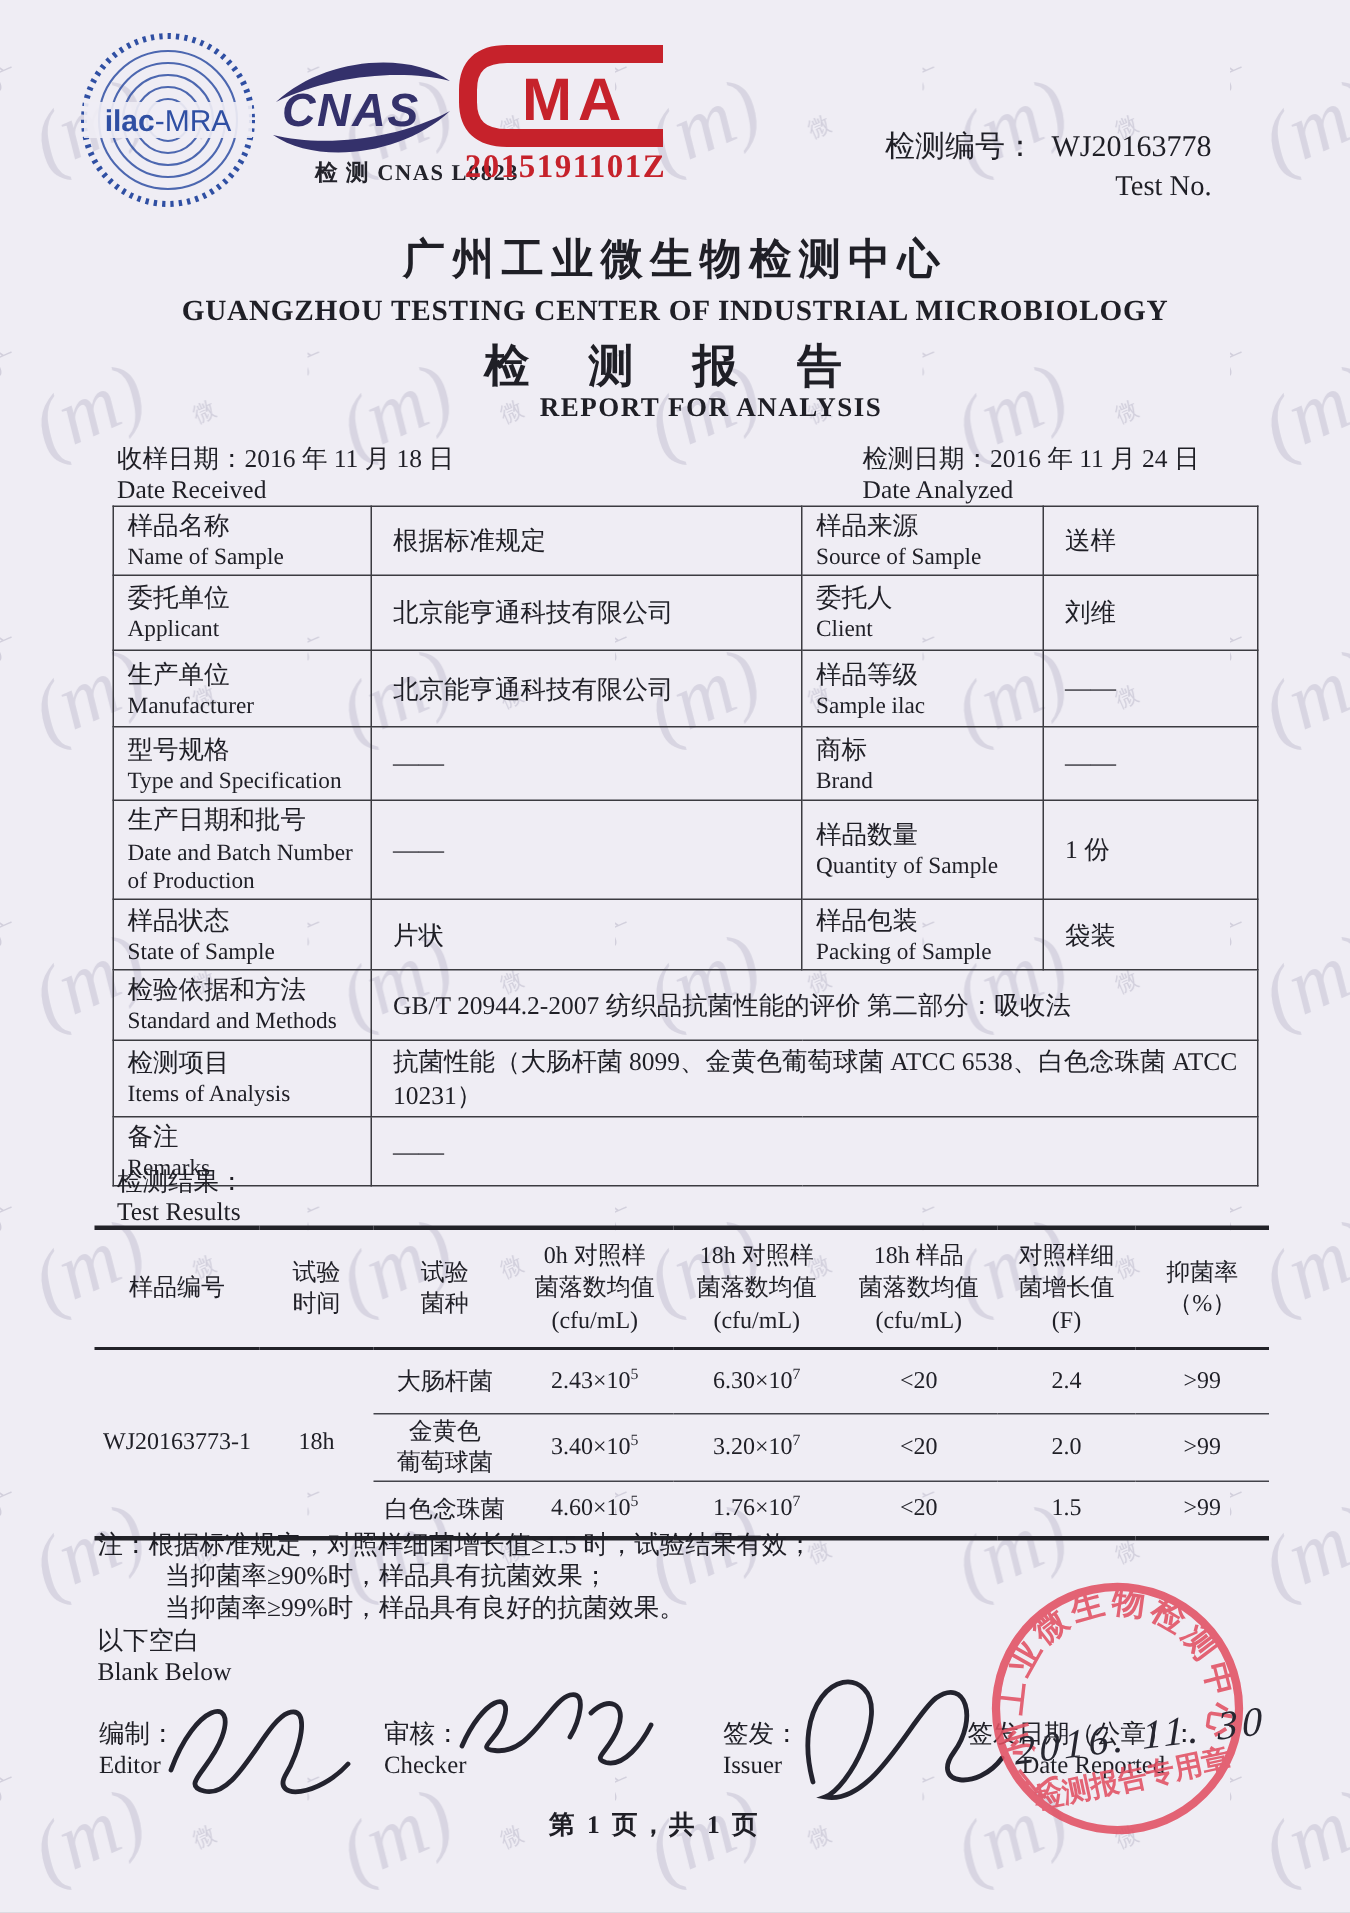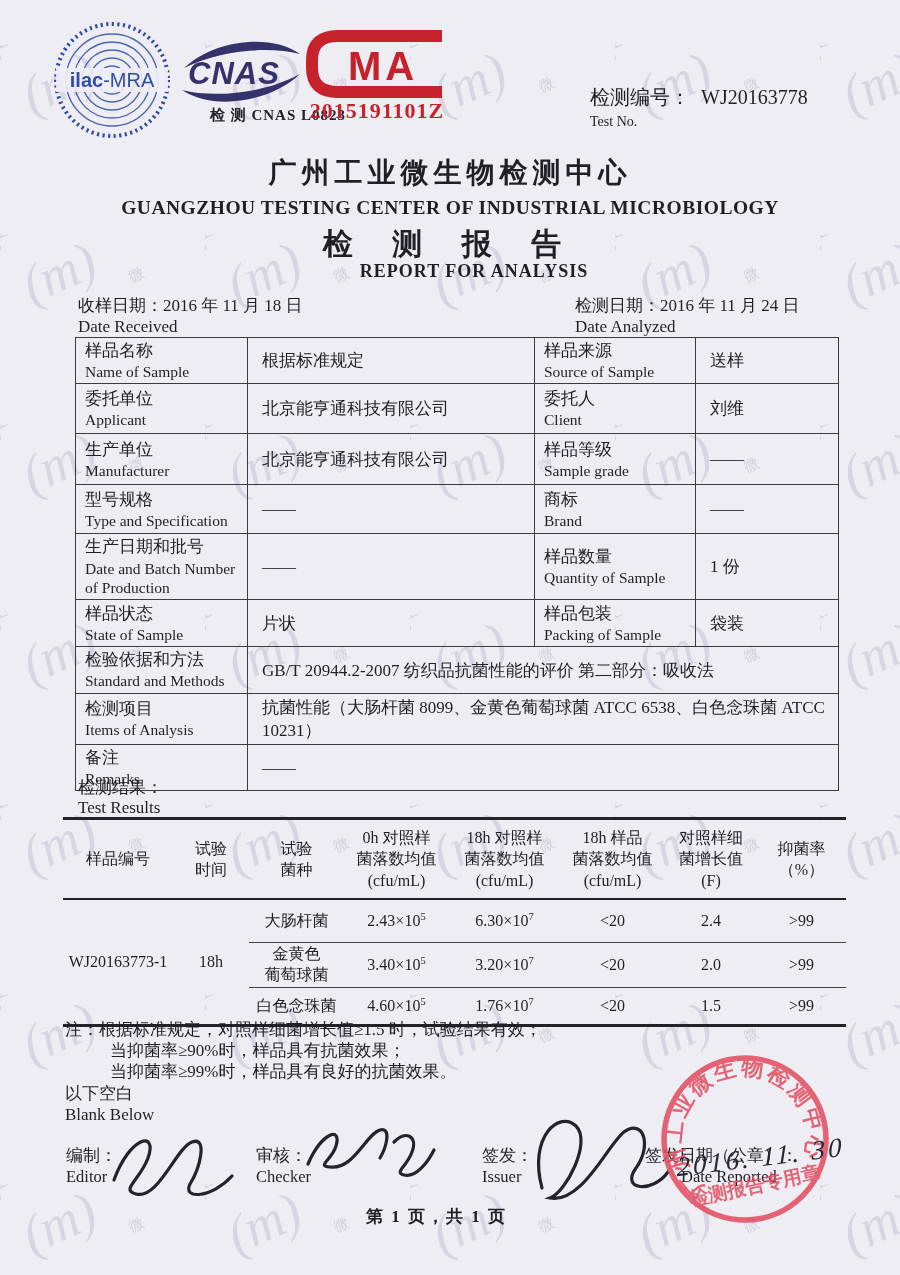--- a/index.html
+++ b/index.html
@@ -8,21 +8,21 @@
   .abs{position:absolute;}
   .wm-layer{position:absolute;left:0;top:0;z-index:0;pointer-events:none;}
   .content{position:absolute;left:0;top:0;width:100%;height:100%;z-index:1;border-radius:31px;}
 
   
   .cnas-caption{position:absolute;left:166px;top:106px;width:140px;text-align:center;
                 font-size:15px;font-weight:bold;color:#23232b;letter-spacing:1px;margin-left:42px;}
   .cma-number{position:absolute;left:296px;top:98px;width:162px;text-align:center;
               font-size:22px;font-weight:bold;color:#c6222b;letter-spacing:1px;}
   .testno{position:absolute;left:570px;top:84px;font-size:20px;margin-left:20px;}
-  .testno .en{font-size:14px;margin-top:3px;}
+  .testno .en{font-size:19px;margin-top:3px;text-align:right;}
 
   
   .t-center{position:absolute;left:0;width:900px;text-align:center;}
   .org-zh{top:154px;font-size:28px;font-weight:bold;letter-spacing:5px;}
   .org-en{top:197px;font-size:19.5px;font-weight:bold;letter-spacing:.5px;}
   .rep-zh{top:224px;font-size:30px;font-weight:bold;letter-spacing:16px;}
   .rep-en{top:261px;font-size:18px;font-weight:bold;letter-spacing:1px;margin-left:24px;}
 
   .date-blk{font-size:17px;line-height:21px;}
   .d-left{left:78px;top:295px;}
@@ -166,21 +166,21 @@
           <td class="val">刘维</td>
         </tr>
         <tr style="height:51px">
           <td>
               <div class="zh">生产单位</div>
               <div class="en">Manufacturer</div>
             </td>
           <td class="val">北京能亨通科技有限公司</td>
           <td>
               <div class="zh">样品等级</div>
-              <div class="en">Sample grade</div>
+              <div class="en">Sample ilac</div>
             </td>
           <td class="val">——</td>
         </tr>
         <tr style="height:49px">
           <td>
               <div class="zh">型号规格</div>
               <div class="en">Type and Specification</div>
             </td>
           <td class="val">——</td>
           <td>

